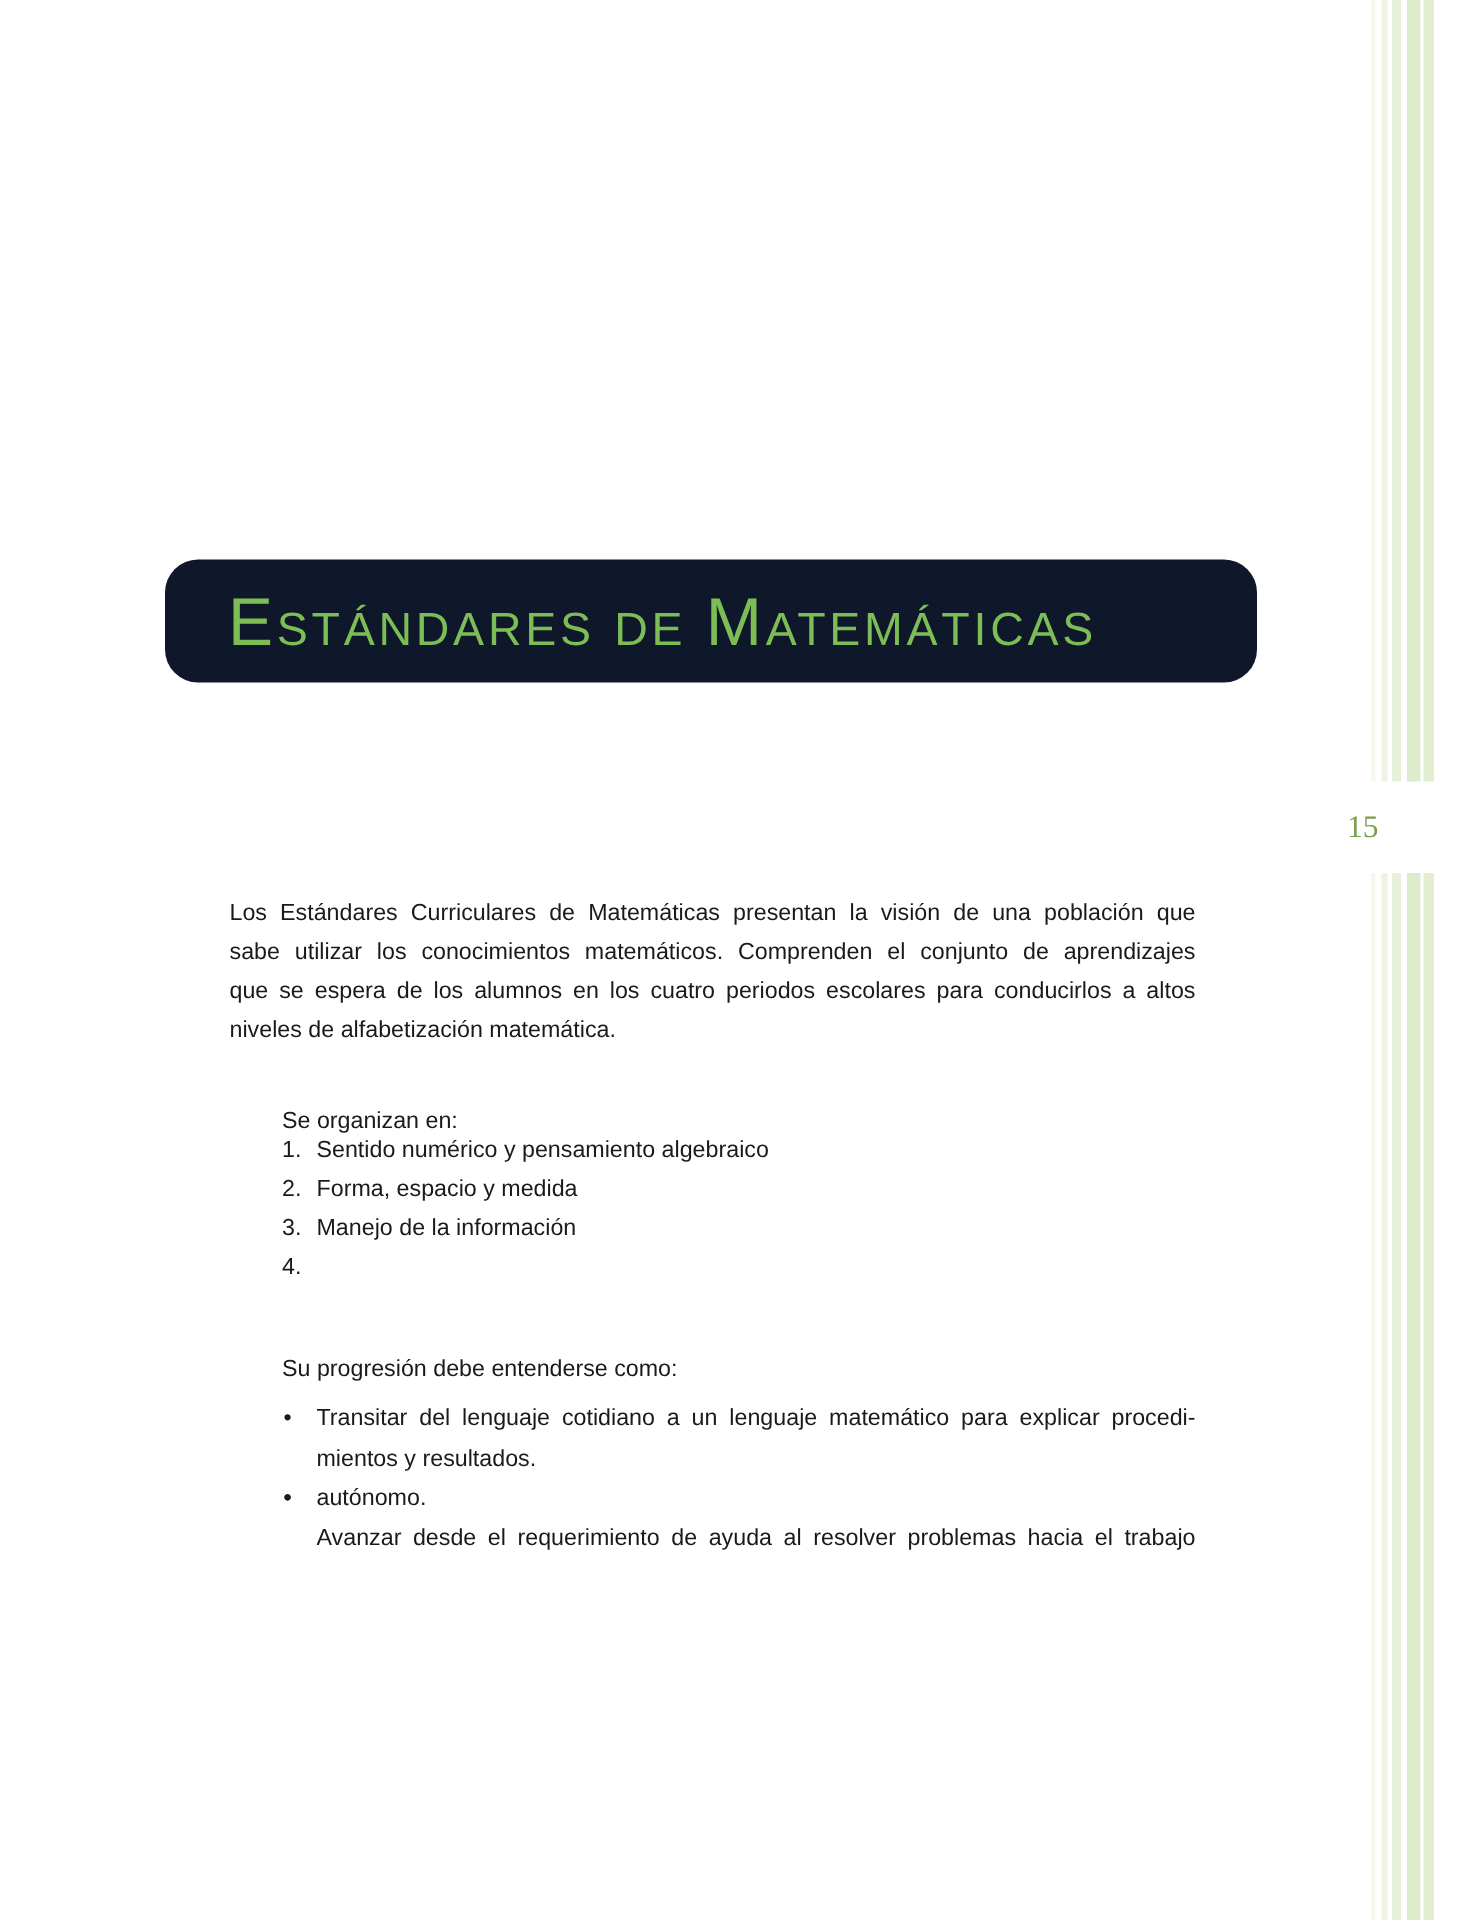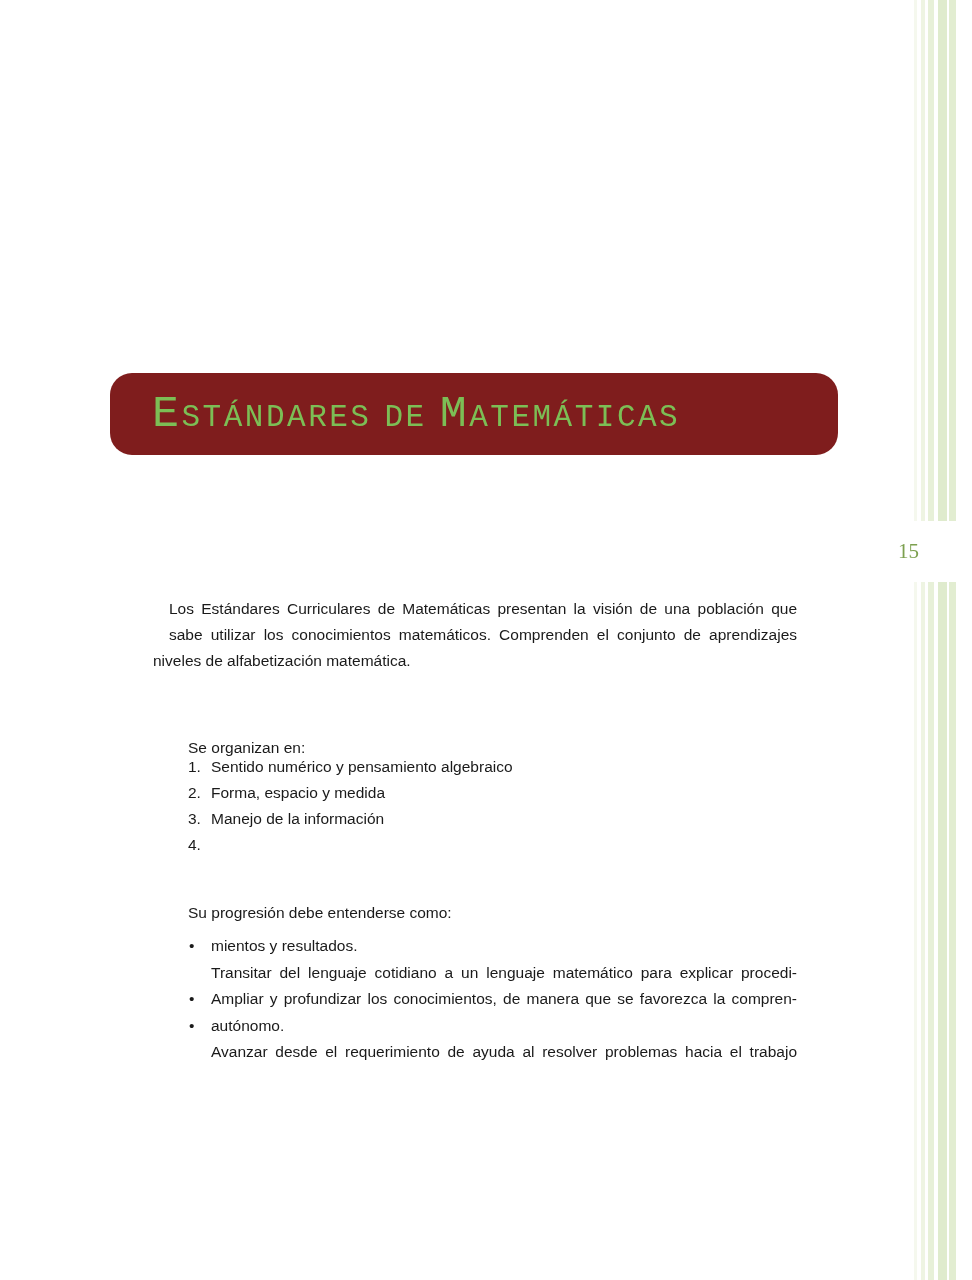--- a/index.html
+++ b/index.html
@@ -49,21 +49,20 @@
   .line{
     height:26px;line-height:26px;
     white-space:nowrap;
   }
   .line.just{
     white-space:normal;
     text-align:justify;
     text-align-last:justify;
     height:26px;line-height:26px;
     overflow:hidden;
-    margin-left:16px;
   }
   #intro{top:596px;}
   #organize-heading{top:735px;padding-left:35px;box-sizing:border-box;}
   #numbered-list{top:754px;}
   .num-item{position:relative;height:26px;line-height:26px;padding-left:58px;box-sizing:border-box;white-space:nowrap;}
   .num-item .num{position:absolute;left:35px;top:0;}
   #progression-heading{top:900px;padding-left:35px;box-sizing:border-box;}
   #bullet-list{top:933px;}
   .bullet-item{position:relative;padding-left:58px;box-sizing:border-box;}
   .bullet-item .bline{height:26.5px;line-height:26.5px;}
@@ -85,29 +84,30 @@
     <div class="stripe s2" style="background: rgb(238, 244, 226);"></div>
     <div class="stripe s3" style="background: rgb(231, 240, 216);"></div>
     <div class="stripe s4" style="background: rgb(223, 235, 205);"></div>
     <div class="stripe s5" style="background: rgb(226, 237, 209);"></div>
   </div>
 
   <div id="folio-gap">
     <span id="folio" style="color: rgb(124, 160, 79);">15</span>
   </div>
 
-  <div id="banner" style="background: #7f1d1d; font-family: Liberation Mono, monospace;">
+  <div id="banner" style="background: #0f172a;">
     <div id="page-title" style="color: rgb(124, 190, 85);">
       <span class="cap-big">E</span><span class="cap-small">STÁNDARES</span><span class="wordgap"></span><span class="cap-small">DE</span><span class="wordgap"></span><span class="cap-big">M</span><span class="cap-small">ATEMÁTICAS</span>
     </div>
   </div>
 
   <div id="intro" class="textblock">
     <div class="line just">Los Estándares Curriculares de Matemáticas presentan la visión de una población que</div>
     <div class="line just">sabe utilizar los conocimientos matemáticos. Comprenden el conjunto de aprendizajes</div>
+    <div class="line just">que se espera de los alumnos en los cuatro periodos escolares para conducirlos a altos</div>
     <div class="line">niveles de alfabetización matemática.</div>
   </div>
 
   <div id="organize-heading" class="textblock line">Se organizan en:</div>
 
   <div id="numbered-list" class="textblock">
     <div class="num-item">
       <span class="num">1.</span>
       <span class="txt">Sentido numérico y pensamiento algebraico</span>
     </div>
@@ -122,26 +122,25 @@
     <div class="num-item">
       <span class="num">4.</span>
     </div>
   </div>
 
   <div id="progression-heading" class="textblock line">Su progresión debe entenderse como:</div>
 
   <div id="bullet-list" class="textblock">
     <div class="bullet-item">
       <span class="dot">•</span>
+      <div class="bline just">Transitar del lenguaje cotidiano a un lenguaje matemático para explicar procedi-</div>
       <div class="bline">mientos y resultados.</div>
-      <div class="bline just">Transitar del lenguaje cotidiano a un lenguaje matemático para explicar procedi-</div>
     </div>
     <div class="bullet-item">
       <span class="dot">•</span>
-      <div class="bline just">Ampliar y profundizar los conocimientos, de manera que se favorezca la compren-</div>
     </div>
     <div class="bullet-item">
       <span class="dot">•</span>
       <div class="bline">autónomo.</div>
       <div class="bline just">Avanzar desde el requerimiento de ayuda al resolver problemas hacia el trabajo</div>
     </div>
   </div>
 
 </div>
 

